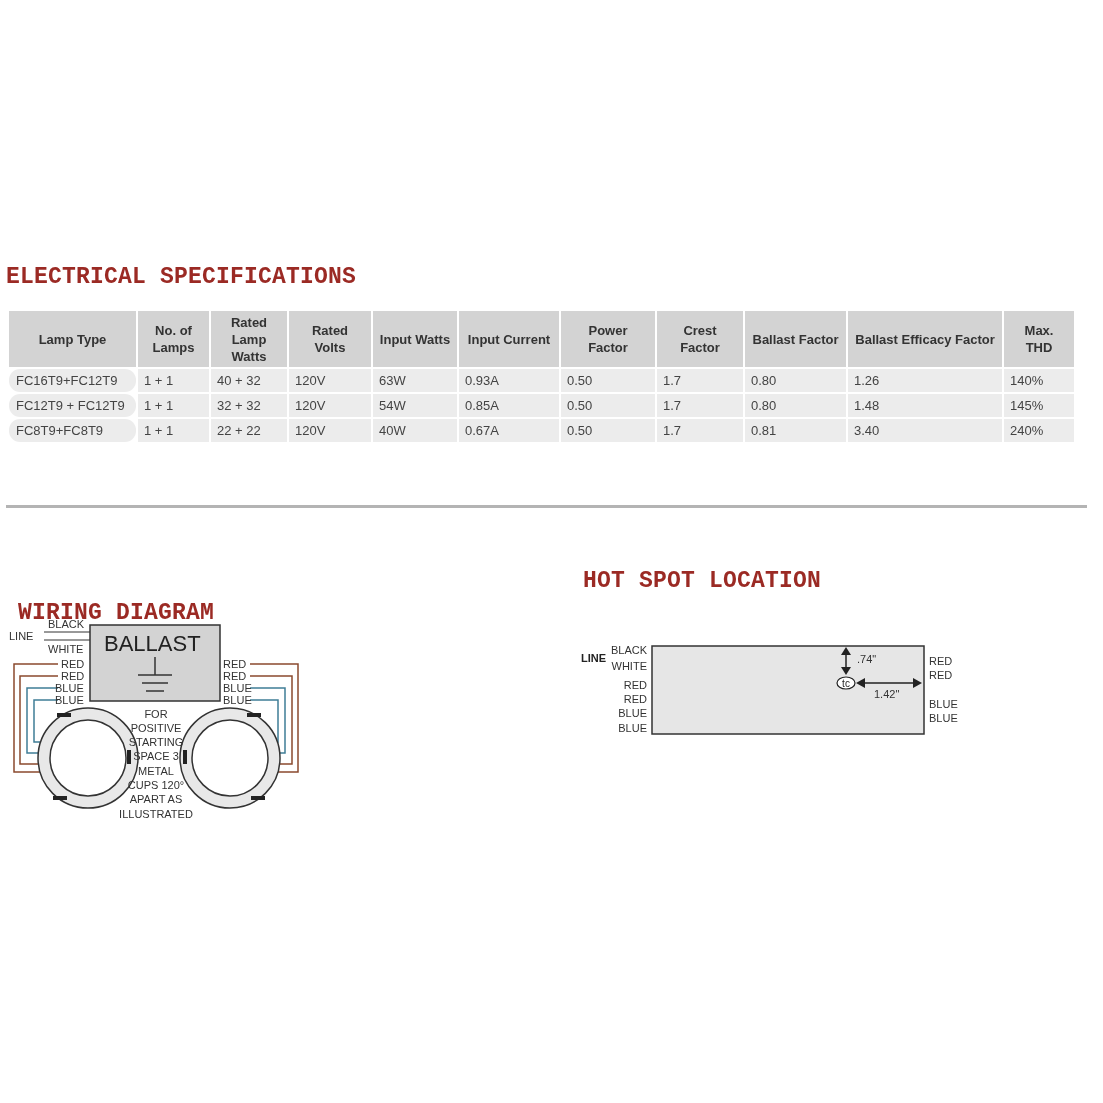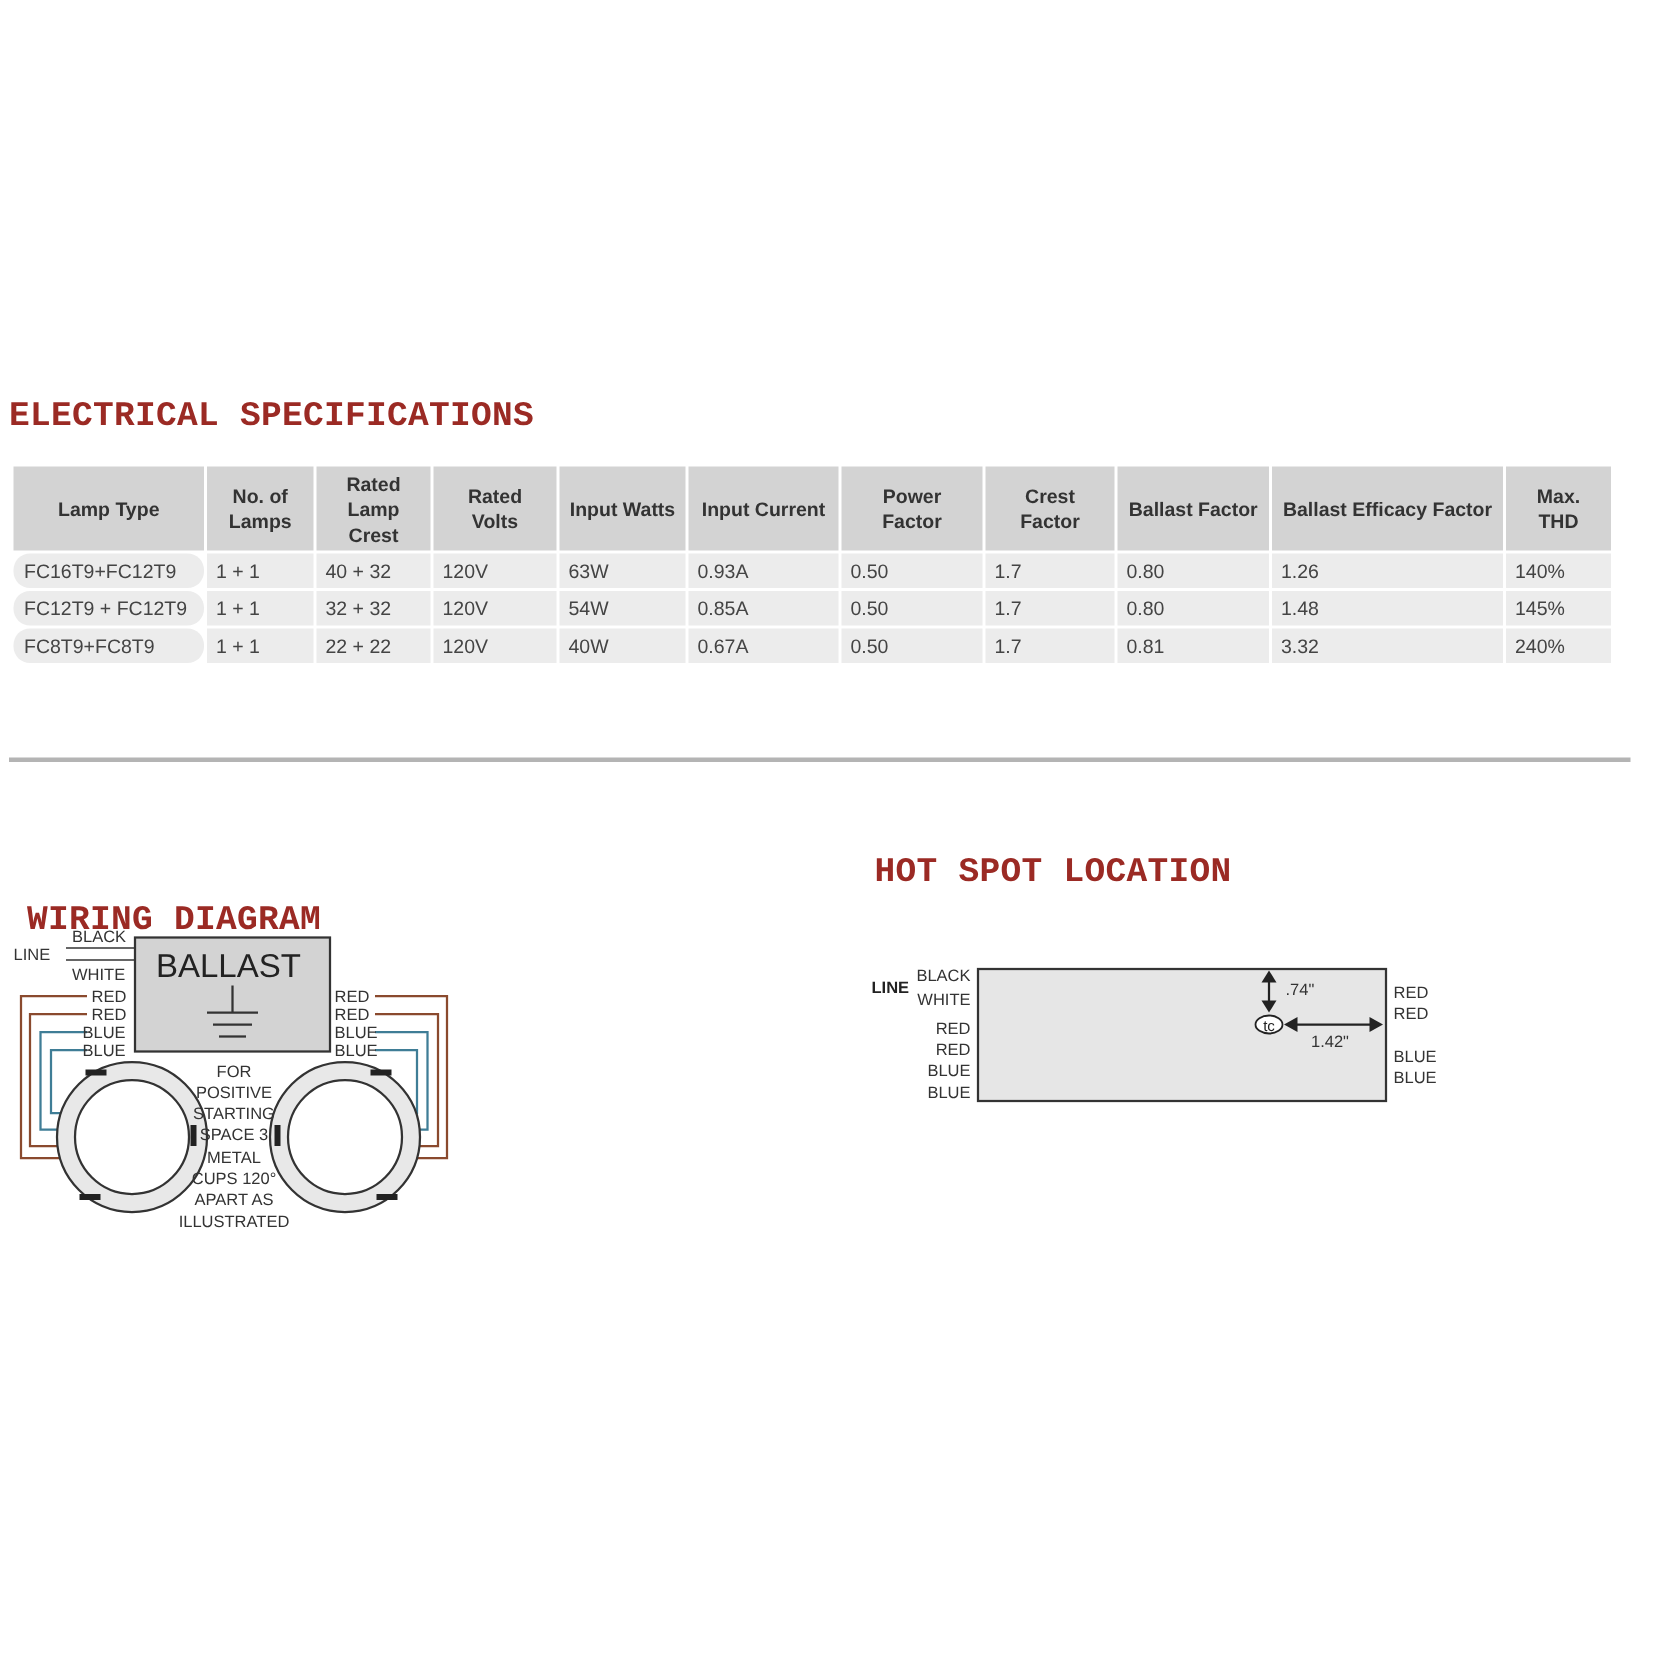--- a/index.html
+++ b/index.html
@@ -23,21 +23,21 @@
 </head>
 <body>
 
 <div class="section-title" id="spec-title">ELECTRICAL SPECIFICATIONS</div>
 
 <table class="spec">
   <thead>
     <tr>
       <th style="width:115px">Lamp Type</th>
       <th style="width:59px"><span>No. of</span><br><span>Lamps</span></th>
-      <th style="width:64px"><span>Rated</span><br><span>Lamp</span><br><span>Crest</span></th>
+      <th style="width:64px"><span>Rated</span><br><span>Lamp</span><br><span>Watts</span></th>
       <th style="width:70px">Rated Volts</th>
       <th style="width:72px">Input Watts</th>
       <th style="width:88px">Input Current</th>
       <th style="width:82px">Power Factor</th>
       <th style="width:74px">Crest Factor</th>
       <th style="width:89px">Ballast Factor</th>
       <th style="width:142px">Ballast Efficacy Factor</th>
       <th style="width:58px">Max. THD</th>
     </tr>
   </thead>
@@ -71,21 +71,21 @@
     <tr>
       <td class="lt">FC8T9+FC8T9</td>
       <td>1 + 1</td>
       <td>22 + 22</td>
       <td>120V</td>
       <td>40W</td>
       <td>0.67A</td>
       <td>0.50</td>
       <td>1.7</td>
       <td>0.81</td>
-      <td>3.32</td>
+      <td>3.40</td>
       <td>240%</td>
     </tr>
   </tbody>
 </table>
 
 <div class="divider"></div>
 
 <div class="section-title" id="wiring-title">WIRING DIAGRAM</div>
 <div class="section-title" id="hotspot-title">HOT SPOT LOCATION</div>
 

